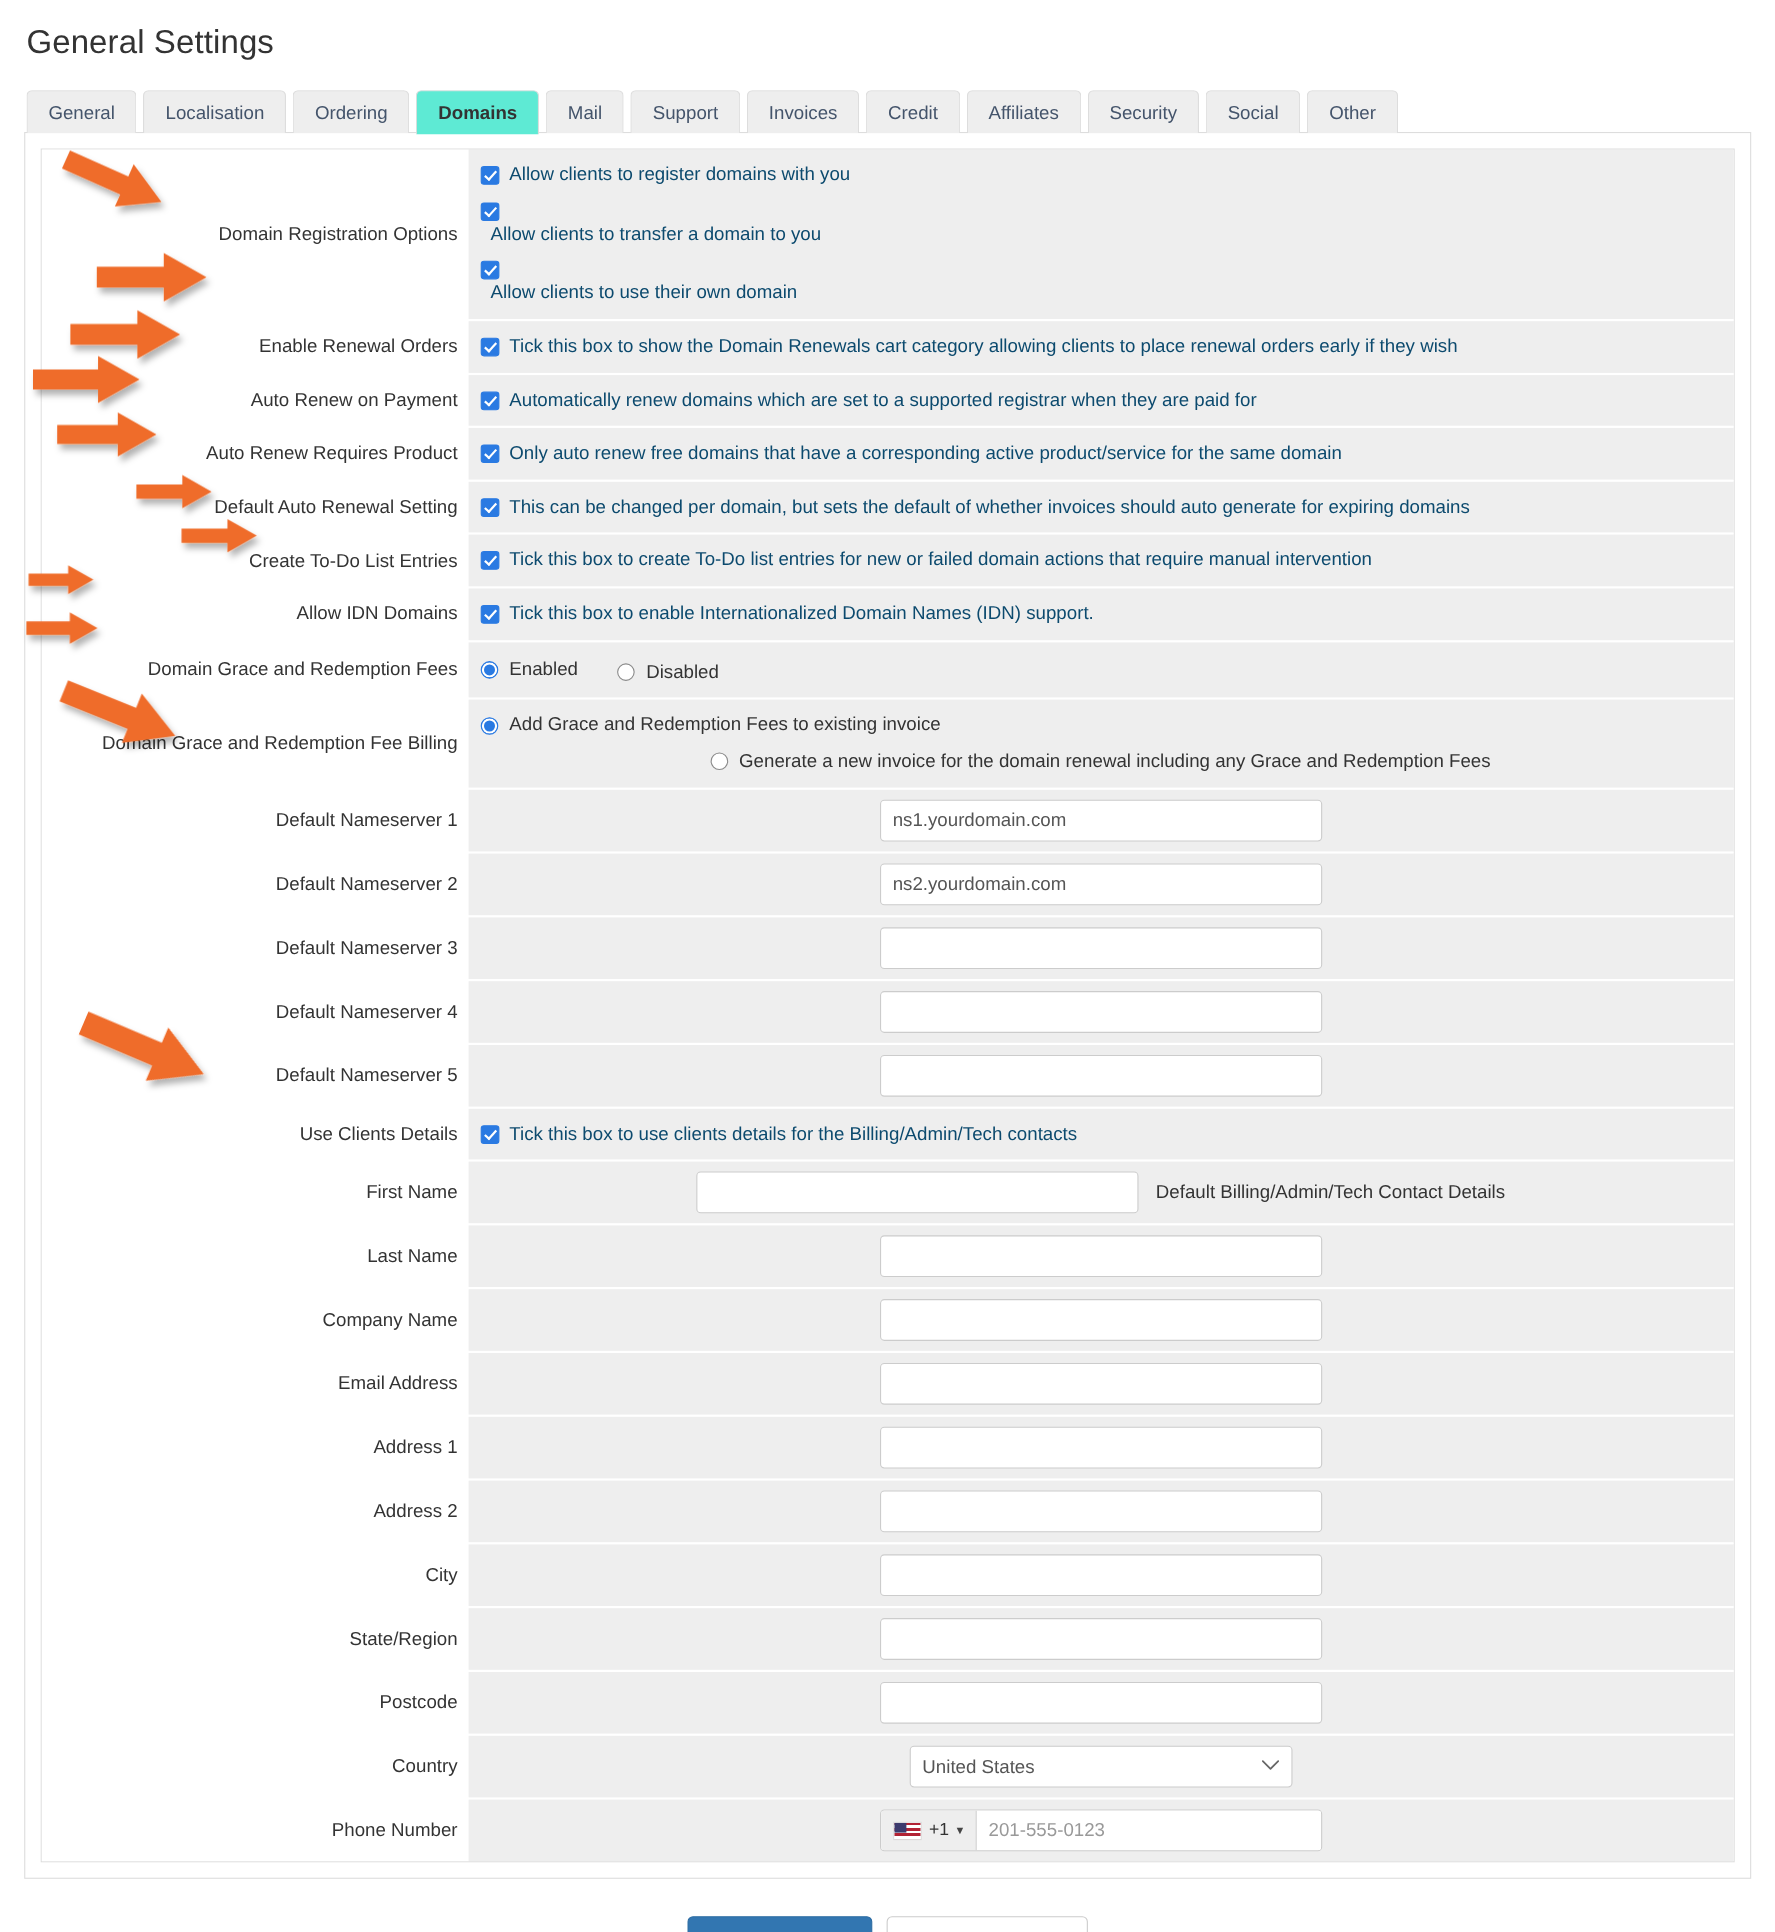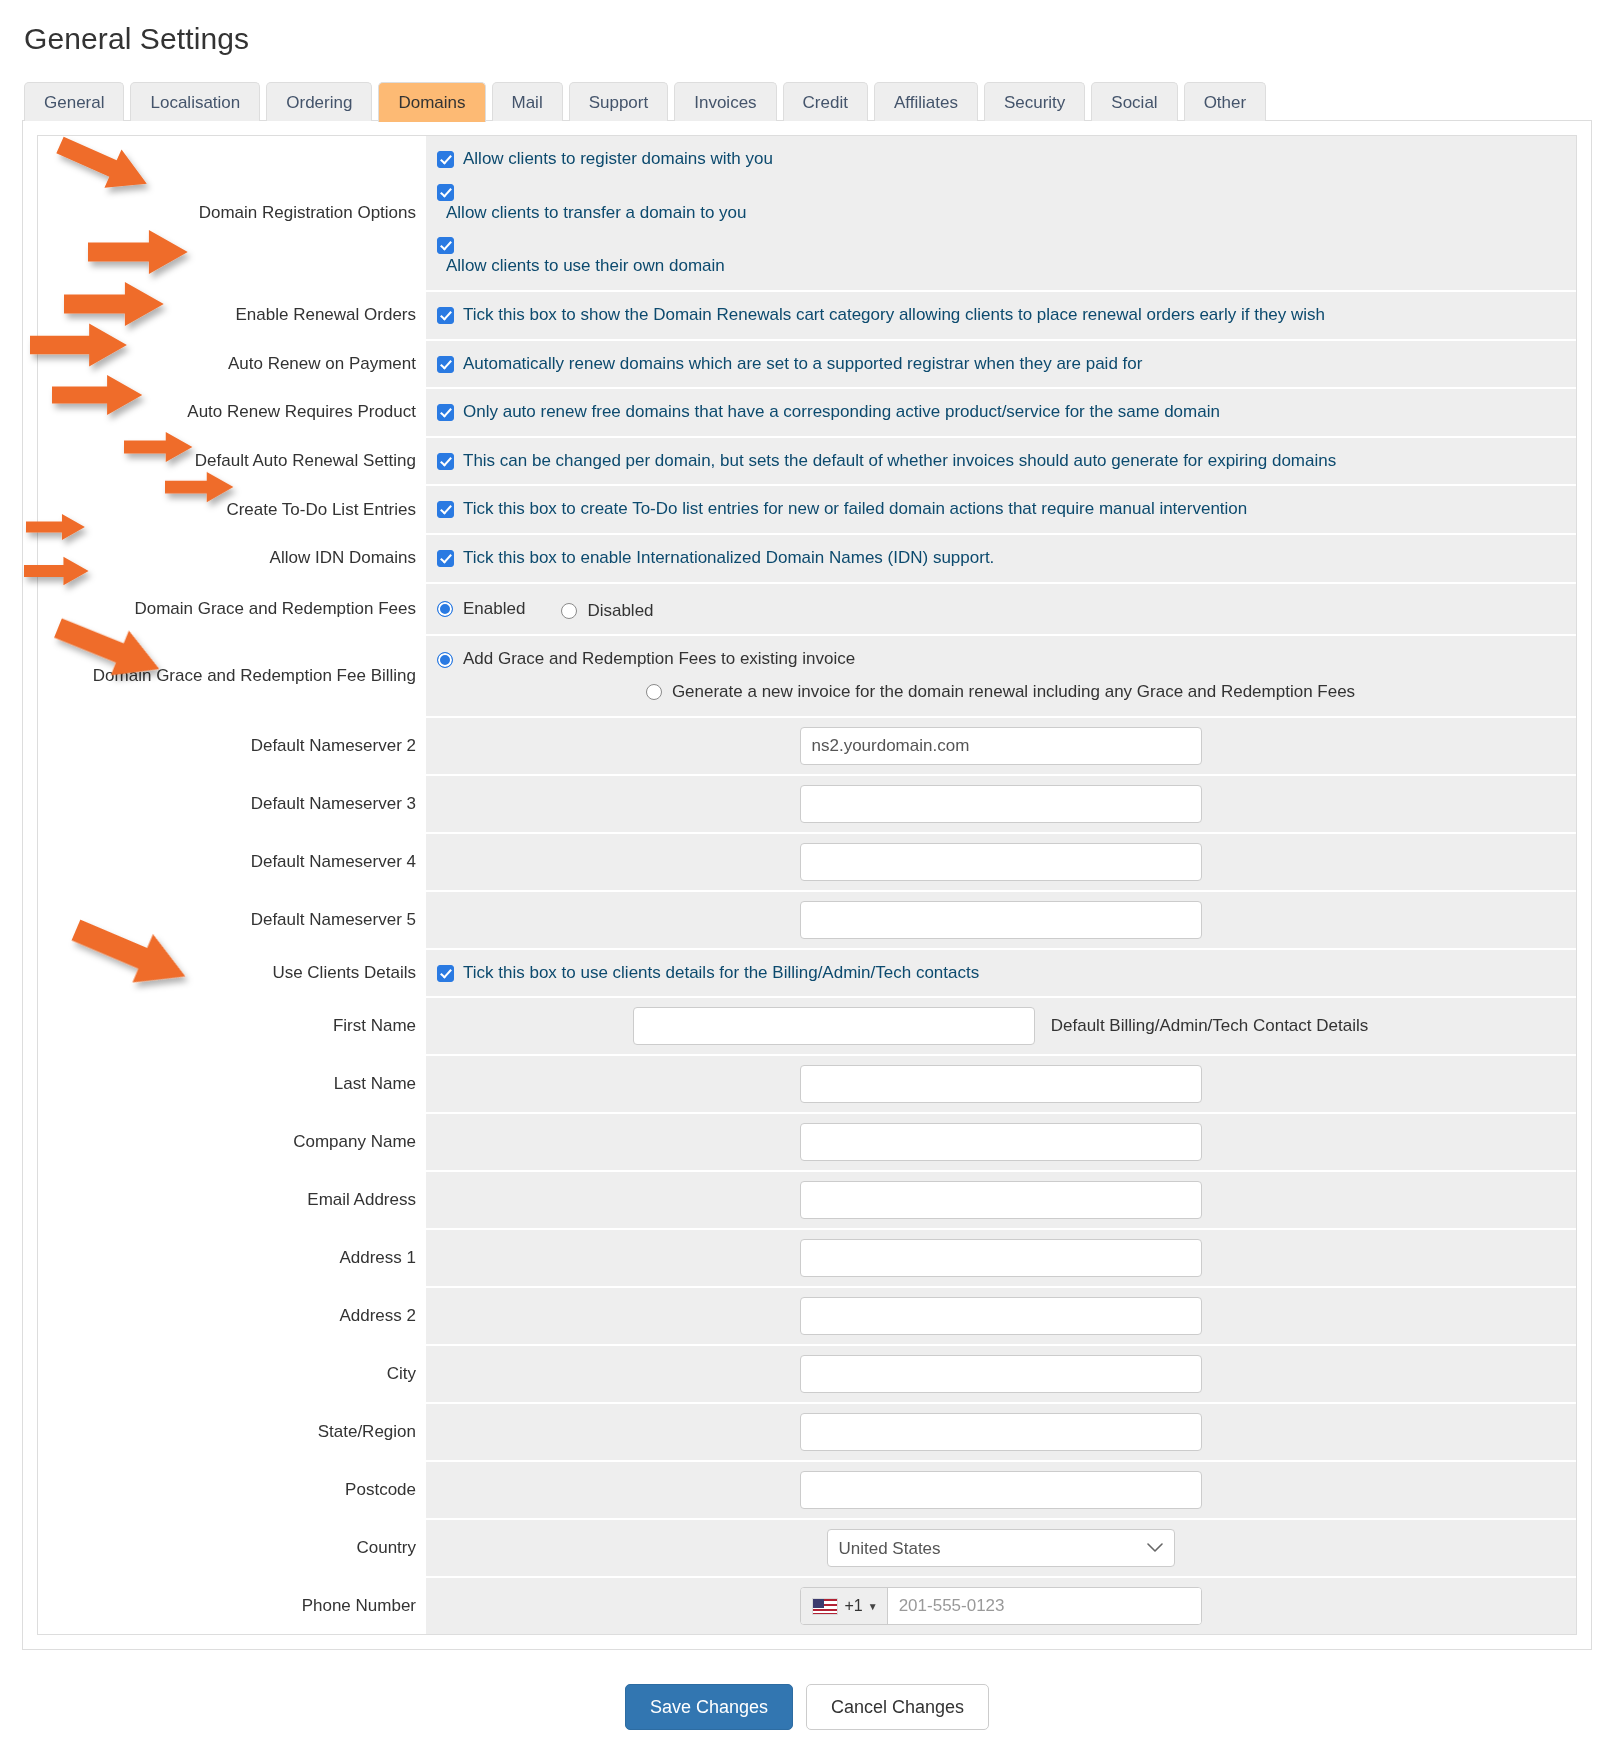--- a/index.html
+++ b/index.html
@@ -35,23 +35,23 @@
     border-bottom: none;
     border-radius: 5px 5px 0 0;
     padding: 11px 19px 10px 19px;
     font-size: 17px;
     color: #44546b;
     line-height: 1;
     cursor: pointer;
     white-space: nowrap;
   }
   .tab.active {
-    background: #fdba74;
+    background: #5eead4;
     color: #333333;
-    font-weight: 400;
+    font-weight: 700;
     border-color: #dddddd;
     position: relative;
     margin-bottom: -1px;
     padding-bottom: 11px;
   }
 
   
   .panel {
     border: 1px solid #dddddd;
     background: #ffffff;
@@ -428,20 +428,26 @@
             <span class="txt">Add Grace and Redemption Fees to existing invoice</span>
           </label>
           <label class="radio-line">
             <span class="rb"></span>
             <span class="txt">Generate a new invoice for the domain renewal including any Grace and Redemption Fees</span>
           </label>
         </div>
       </div>
 
       <div class="row">
+        <div class="lbl">Default Nameserver 1</div>
+        <div class="ctl ctl-inline">
+          <input class="inp" type="text" value="ns1.yourdomain.com" style="">
+        </div>
+      </div>
+      <div class="row">
         <div class="lbl">Default Nameserver 2</div>
         <div class="ctl ctl-inline">
           <input class="inp" type="text" value="ns2.yourdomain.com" style="">
         </div>
       </div>
       <div class="row">
         <div class="lbl">Default Nameserver 3</div>
         <div class="ctl ctl-inline">
           <input class="inp" type="text" value="" style="">
         </div>

